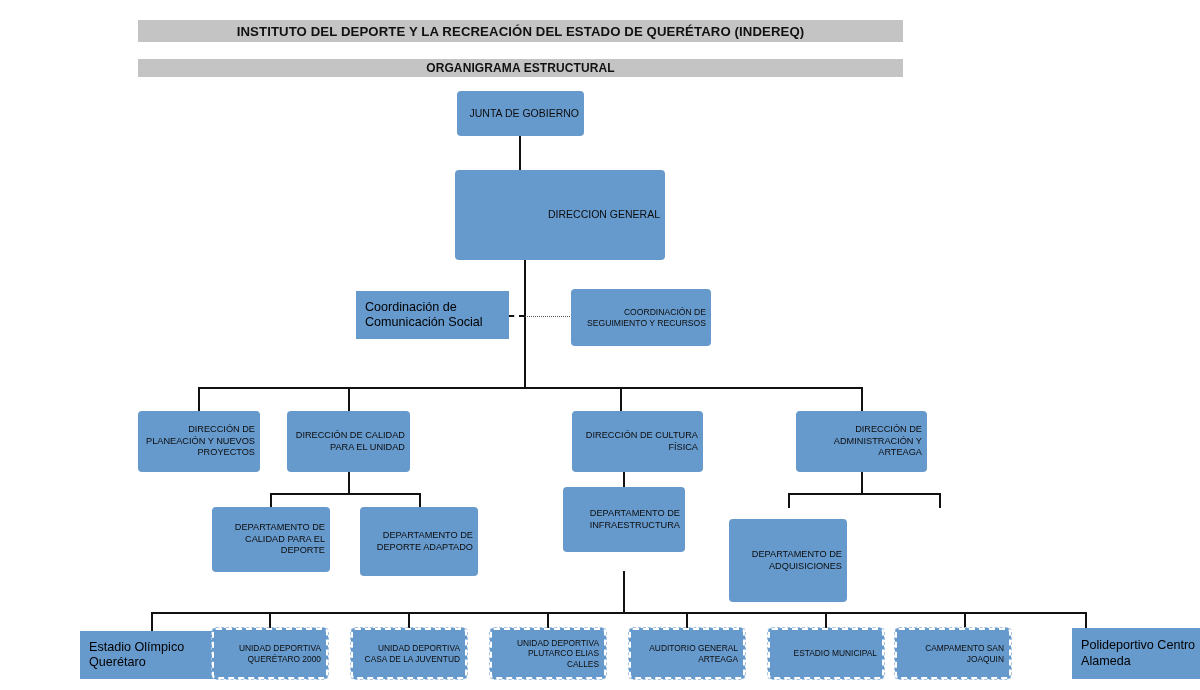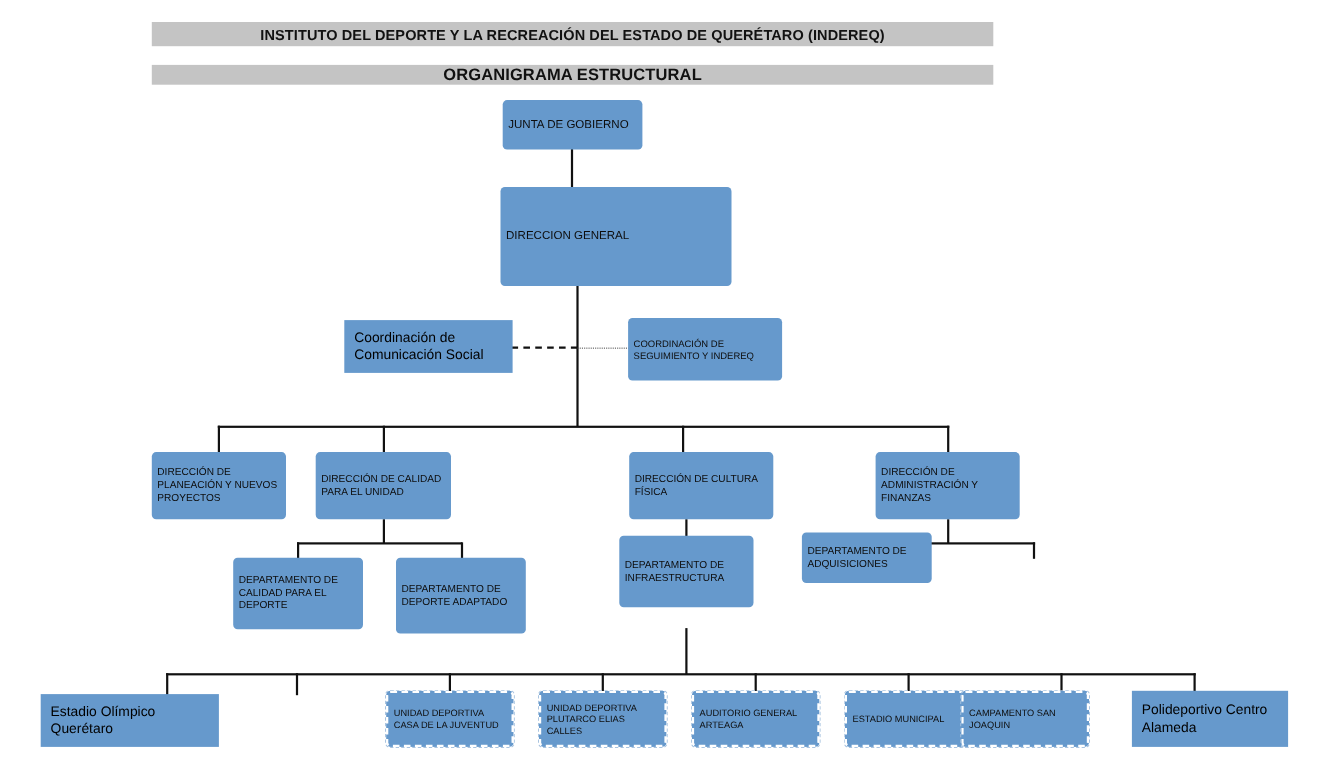--- a/index.html
+++ b/index.html
@@ -24,31 +24,31 @@
     display: flex;
     align-items: center;
     justify-content: center;
     color: #111111;
     font-weight: bold;
     letter-spacing: .1px;
     text-align: center;
     white-space: nowrap;
   }
   #band-title  { left: 138px; top: 20px; width: 765px; height: 22px; font-size: 13.2px; }
-  #band-sub    { left: 138px; top: 59px; width: 765px; height: 18px; font-size: 15px; }
+  #band-sub    { left: 138px; top: 59px; width: 765px; height: 18px; font-size: 12px; }
 
   
   .node {
     position: absolute;
     background: #6699cc;
     border-radius: 4px;
     display: flex;
     align-items: center;
     justify-content: center;
-    text-align: left;
+    text-align: right;
     color: #0d0d0d;
     padding: 2px 5px;
     line-height: 1.25;
     z-index: 3;
   }
   .node .lbl { display: block; width: 100%; }
 
   
   .lvl-junta   { font-size: 10.5px; }
   .lvl-dg      { font-size: 10.5px; }
@@ -59,20 +59,21 @@
 
   
   .node.plain {
     border-radius: 0;
     justify-content: flex-start;
     text-align: left;
     font-size: 12.6px;
     color: #000;
     padding-left: 9px;
     line-height: 1.22;
+    margin-left: 43px;
   }
   
   .node.dashed {
     border: 2px dashed #ffffff;
     outline: 1px dashed #a9c4e0;
   }
 
   
   .ln { position: absolute; background: #111111; z-index: 1; }
   .ln.v { width: 2px; }
@@ -144,78 +145,81 @@
 
   <div class="node lvl-dg" style="left:415px; top:170px; width:210px; height:90px;margin-left:40px;">
     <span class="lbl">DIRECCION GENERAL</span>
   </div>
 
   <div class="node plain" style="left:313px; top:291px; width:153px; height:48px;">
     <span class="lbl">Coordinación de Comunicación Social</span>
   </div>
 
   <div class="node lvl-coord" style="left:571px; top:289px; width:140px; height:57px;">
-    <span class="lbl">COORDINACIÓN DE SEGUIMIENTO Y INDEREQ</span>
+    <span class="lbl">COORDINACIÓN DE SEGUIMIENTO Y RECURSOS</span>
   </div>
 
   <div class="node lvl-dir" style="left:138px; top:411px; width:122px; height:61px;">
     <span class="lbl">DIRECCIÓN DE PLANEACIÓN Y NUEVOS PROYECTOS</span>
   </div>
 
   <div class="node lvl-dir" style="left:287px; top:411px; width:123px; height:61px;">
     <span class="lbl">DIRECCIÓN DE CALIDAD PARA EL UNIDAD</span>
   </div>
 
   <div class="node lvl-dir" style="left:572px; top:411px; width:131px; height:61px;">
     <span class="lbl">DIRECCIÓN DE CULTURA FÍSICA</span>
   </div>
 
   <div class="node lvl-dir" style="left:796px; top:411px; width:131px; height:61px;">
-    <span class="lbl">DIRECCIÓN DE ADMINISTRACIÓN Y FINANZAS</span>
+    <span class="lbl">DIRECCIÓN DE ADMINISTRACIÓN Y ARTEAGA</span>
   </div>
 
   <div class="node lvl-dep" style="left:212px; top:507px; width:118px; height:65px;">
     <span class="lbl">DEPARTAMENTO DE CALIDAD PARA EL DEPORTE</span>
   </div>
 
   <div class="node lvl-dep" style="left:360px; top:507px; width:118px; height:69px;">
     <span class="lbl">DEPARTAMENTO DE DEPORTE ADAPTADO</span>
   </div>
 
   <div class="node lvl-dep" style="left:563px; top:487px; width:122px; height:65px;">
     <span class="lbl">DEPARTAMENTO DE INFRAESTRUCTURA</span>
   </div>
 
-  <div class="node lvl-dep" style="left:729px; top:484px; width:118px; height:46px;">
+  <div class="node lvl-dep" style="left:729px; top:519px; width:118px; height:83px;">
     <span class="lbl">DEPARTAMENTO DE ADQUISICIONES</span>
   </div>
 
 
   <div class="node plain" style="left:37px; top:631px; width:162px; height:48px;">
     <span class="lbl">Estadio Olímpico Querétaro</span>
   </div>
 
+  <div class="node lvl-fac dashed" style="left:212px; top:628px; width:116px; height:51px;">
+    <span class="lbl">UNIDAD DEPORTIVA QUERÉTARO 2000</span>
+  </div>
 
   <div class="node lvl-fac dashed" style="left:351px; top:628px; width:116px; height:51px;">
     <span class="lbl">UNIDAD DEPORTIVA CASA DE LA JUVENTUD</span>
   </div>
 
   <div class="node lvl-fac dashed" style="left:490px; top:628px; width:116px; height:51px;">
     <span class="lbl">UNIDAD DEPORTIVA PLUTARCO ELIAS CALLES</span>
   </div>
 
   <div class="node lvl-fac dashed" style="left:629px; top:628px; width:116px; height:51px;">
     <span class="lbl">AUDITORIO GENERAL ARTEAGA</span>
   </div>
 
   <div class="node lvl-fac dashed" style="left:768px; top:628px; width:116px; height:51px;">
     <span class="lbl">ESTADIO MUNICIPAL</span>
   </div>
 
-  <div class="node lvl-fac dashed" style="left:874px; top:628px; width:116px; height:51px;">
+  <div class="node lvl-fac dashed" style="left:895px; top:628px; width:116px; height:51px;">
     <span class="lbl">CAMPAMENTO SAN JOAQUIN</span>
   </div>
 
   <div class="node plain" style="left:1029px; top:628px; width:142px; height:51px;">
     <span class="lbl">Polideportivo Centro Alameda</span>
   </div>
 
 </div>
 
 </body></html>

